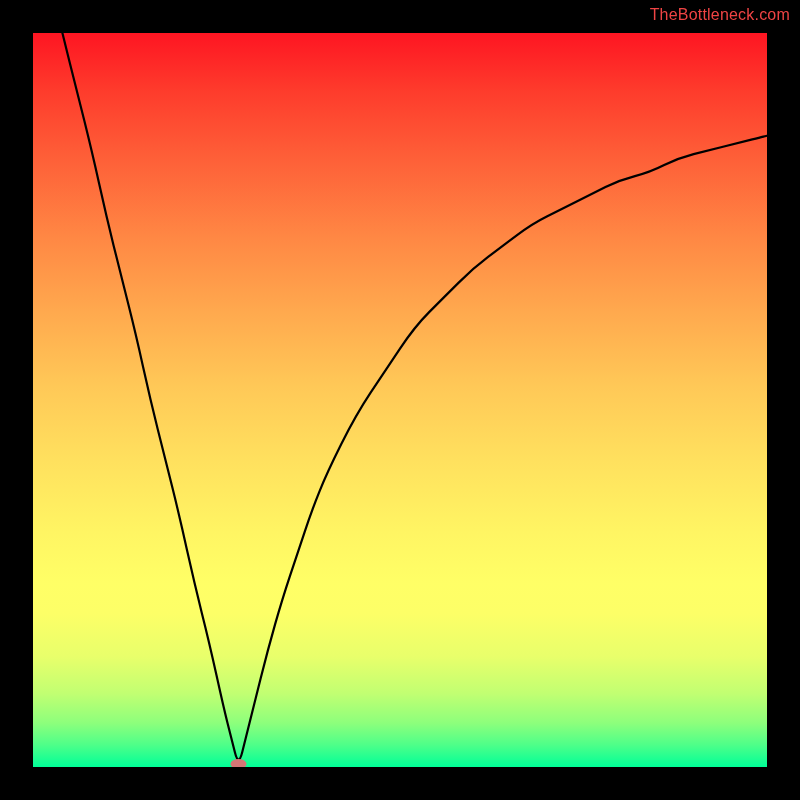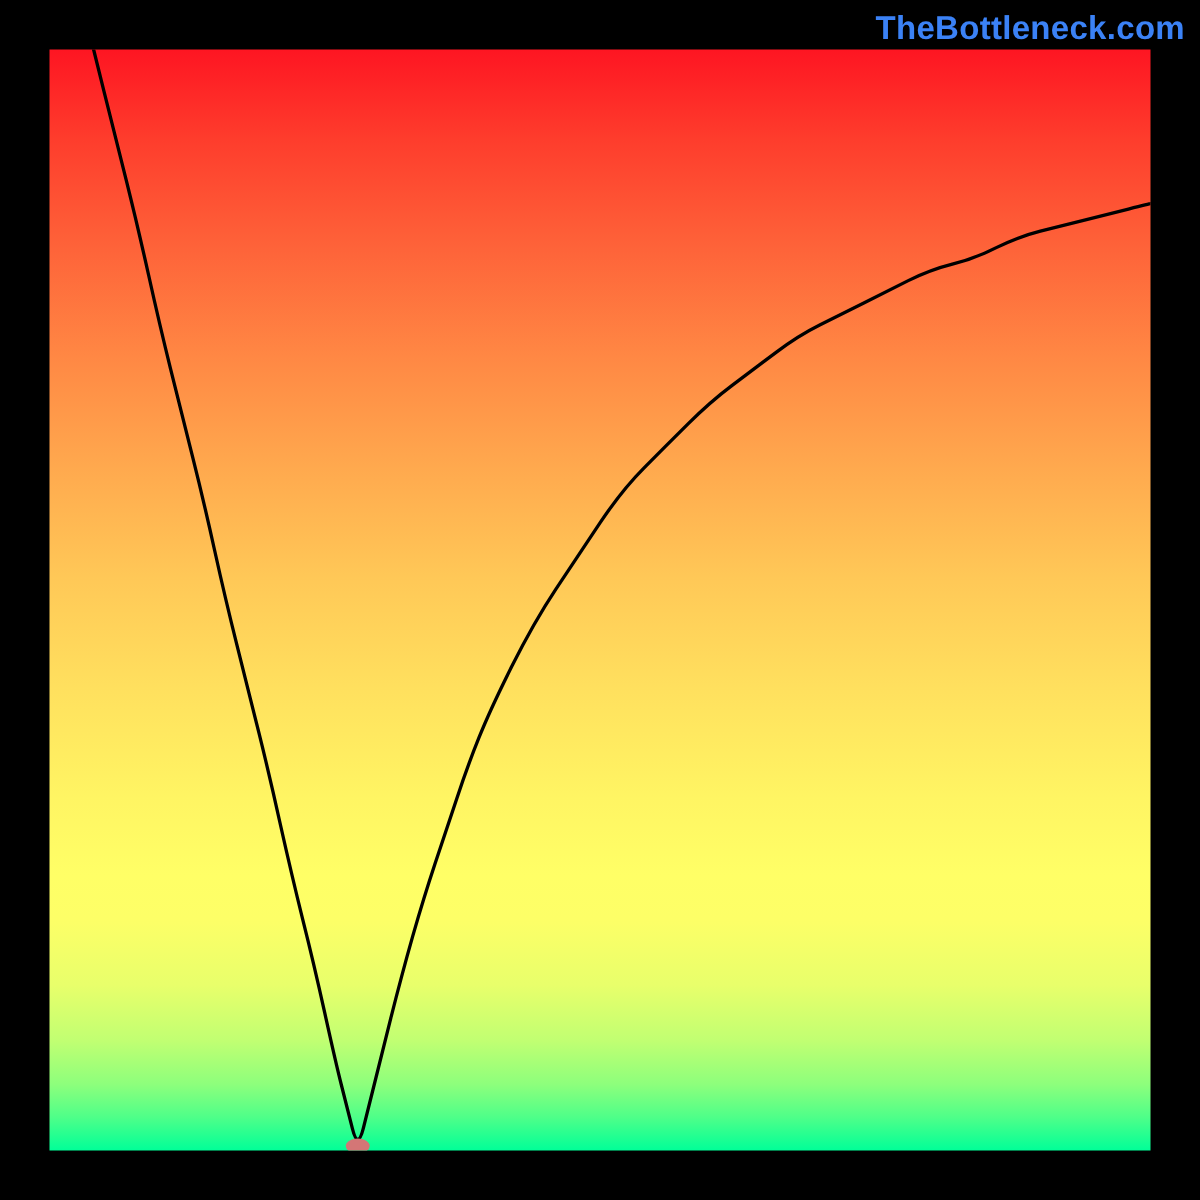--- a/index.html
+++ b/index.html
@@ -46,23 +46,23 @@
     left: 0;
     top: 0;
     width: 734px;
     height: 734px;
     display: block;
   }
   .watermark {
     position: absolute;
     top: 6px;
     right: 10px;
-    color: #3b82f6;
-    font-size: 22px;
-    font-weight: 700;
+    color: #ef4444;
+    font-size: 16px;
+    font-weight: 400;
     letter-spacing: 0.2px;
     pointer-events: none;
     user-select: none;
   }
 </style>
 </head>
 <body>
 
 <div class="frame">
   <div class="plot-area">

